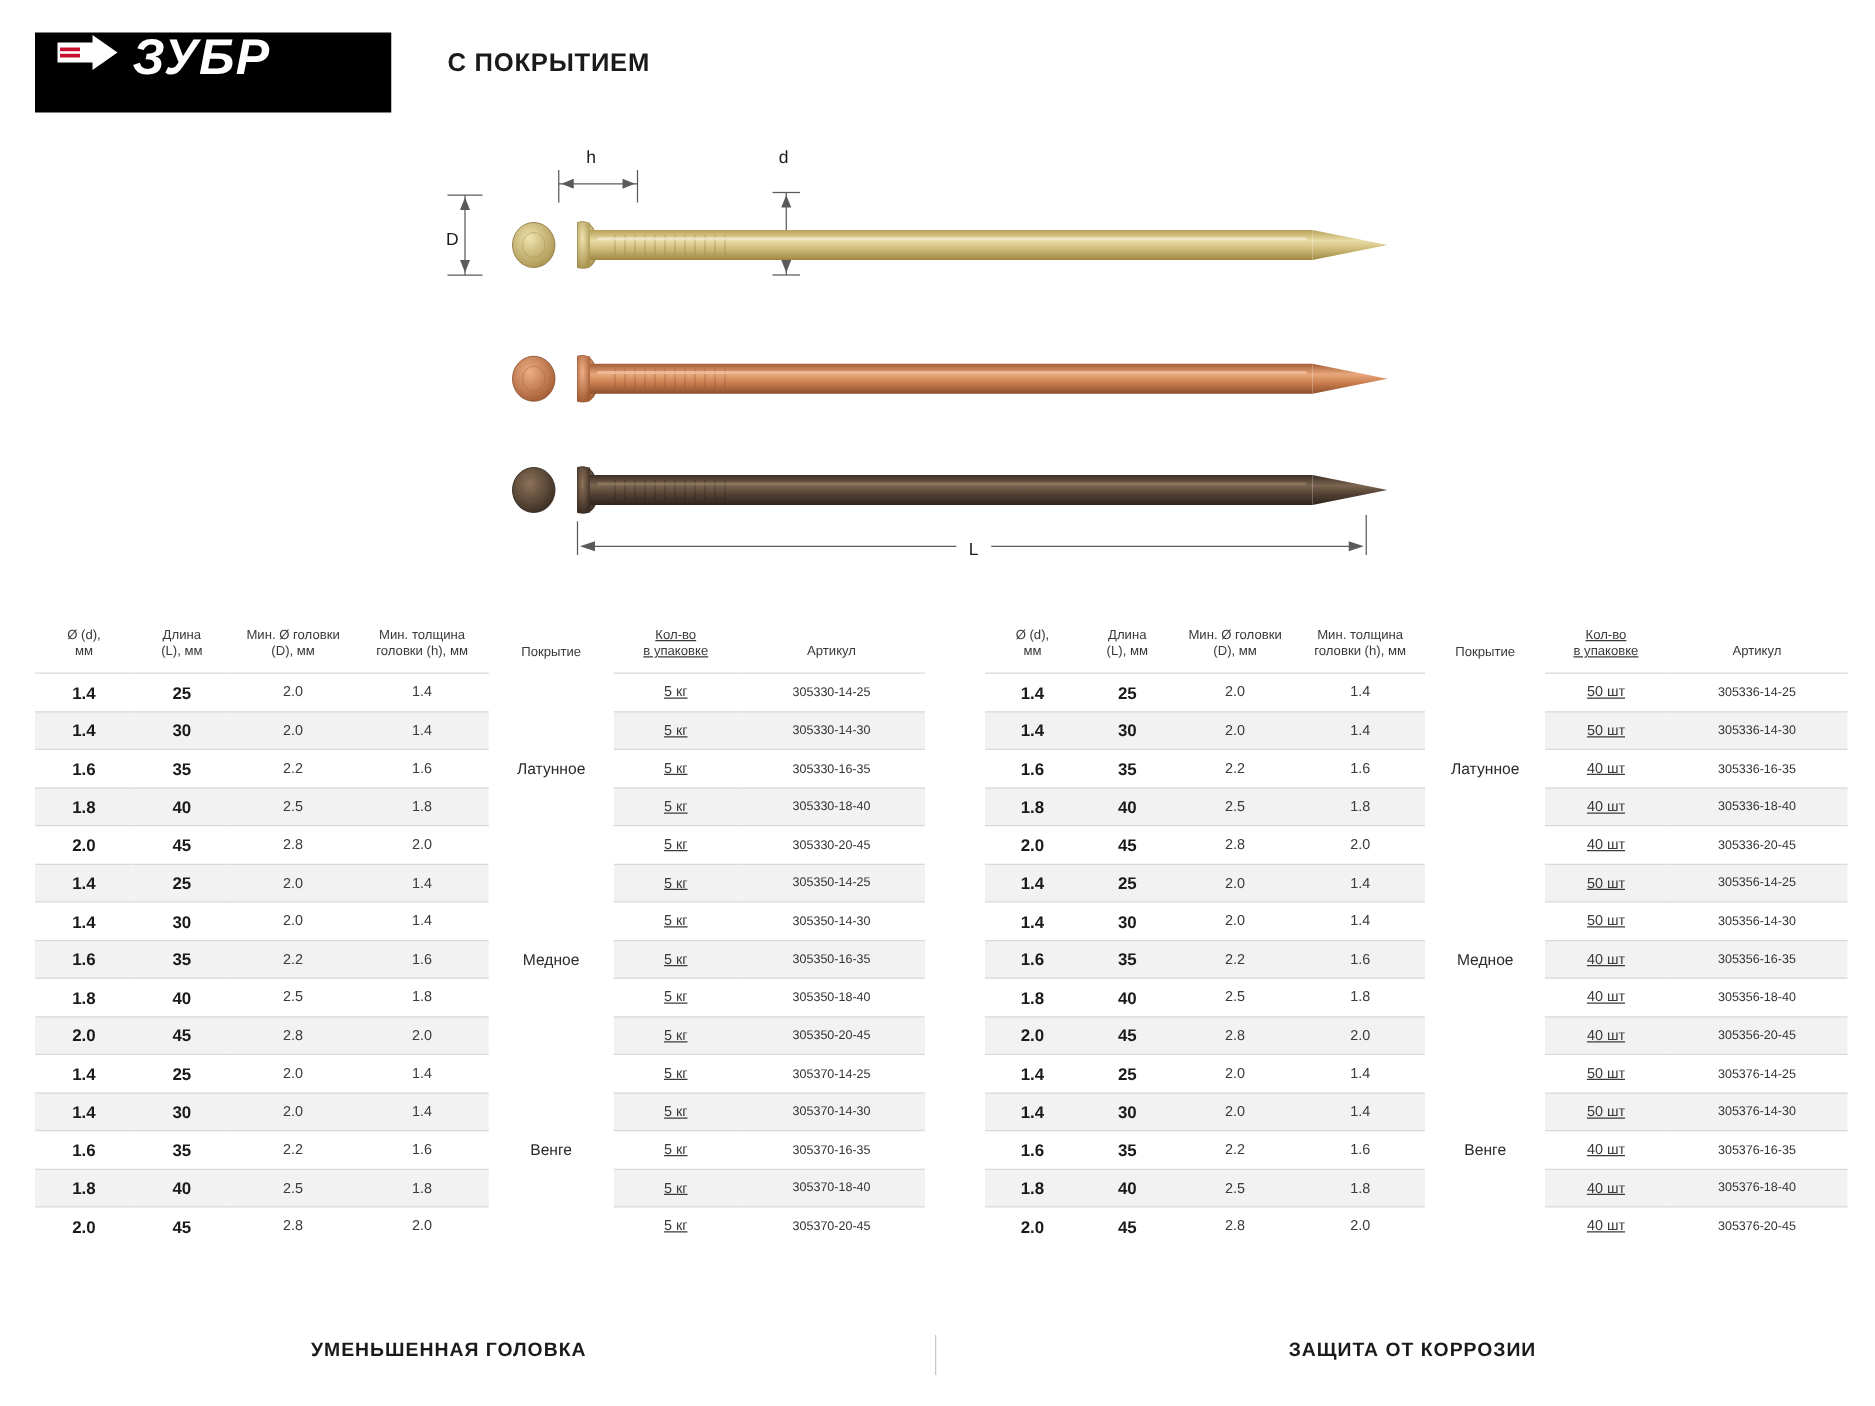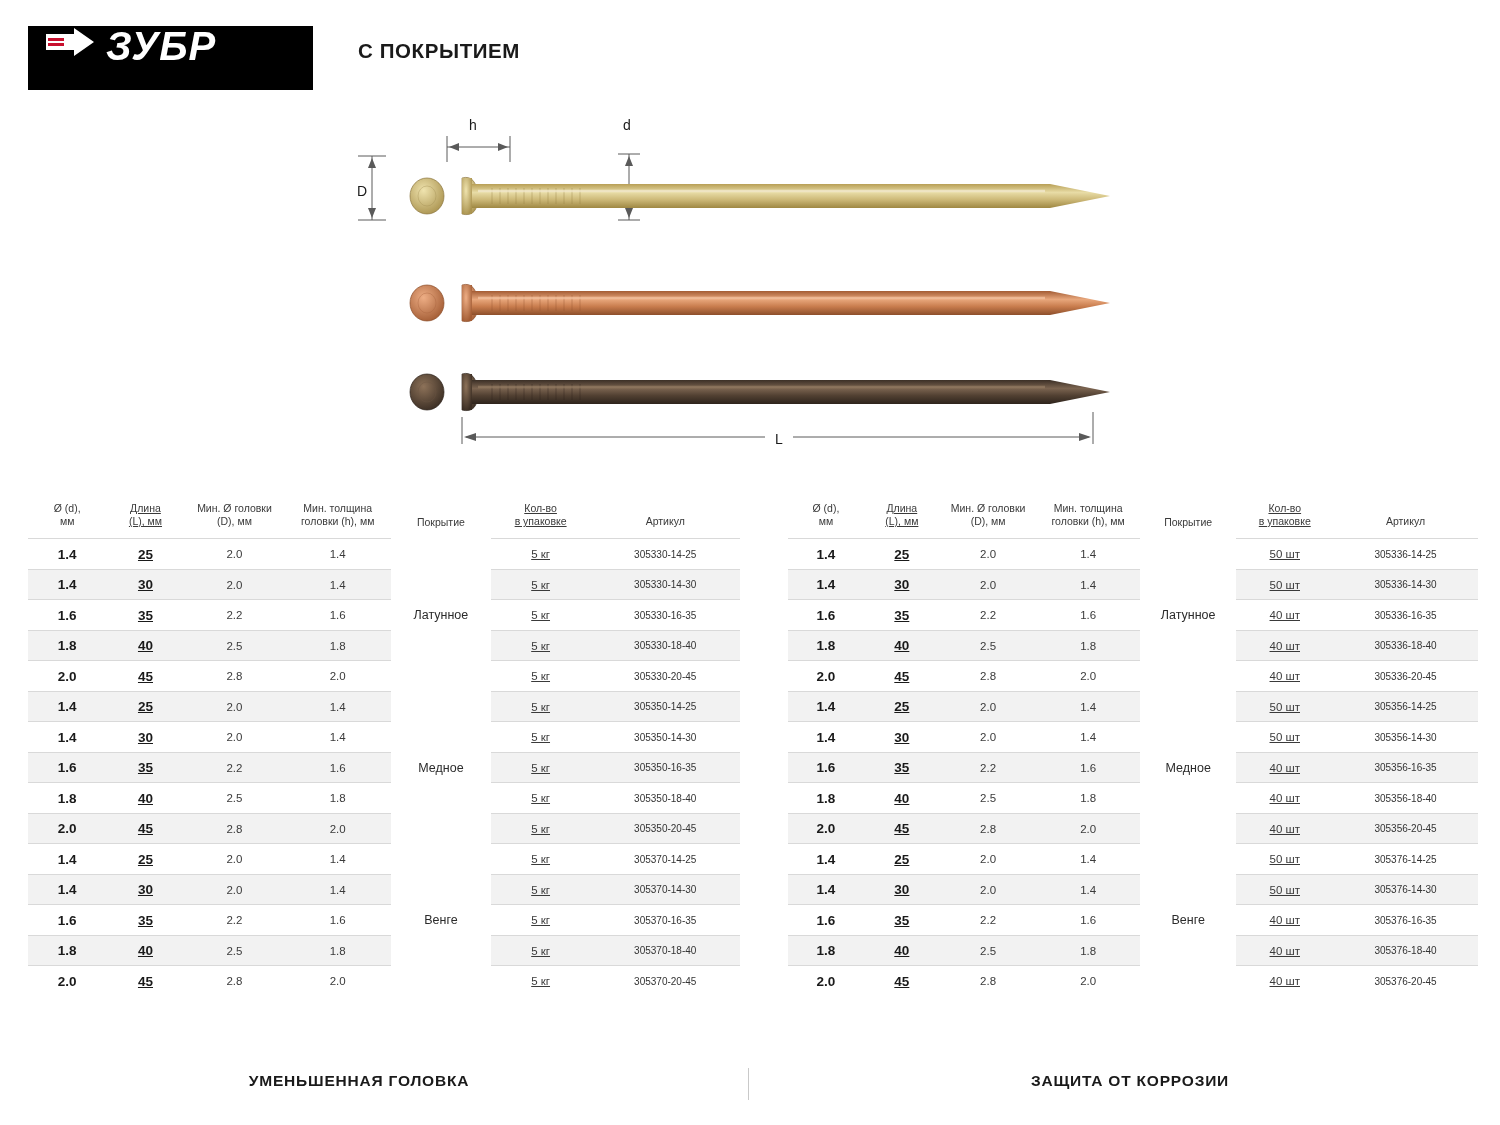--- a/index.html
+++ b/index.html
@@ -106,21 +106,21 @@
   }
   table.spec td.c-art { font-size: 10px; color: #333; }
   table.spec td.c-coat {
     font-size: 12.5px;
     color: #2b2b2b;
     border-top: none;
     background: #ffffff !important;
   }
   table.spec td.c-coat.sep { border-top: 1px solid #ffffff; }
   .c-d   { width: 11%; }
-  .c-l   { width: 11%; text-decoration: underline; }
+  .c-l   { width: 11%; }
   .c-dd  { width: 14%; }
   .c-h   { width: 15%; }
   .c-coat{ width: 14%; }
   .c-qty { width: 14%; text-decoration: underline; }
   .c-art { width: 21%; }
 
   
   .footer {
     position: absolute;
     left: 0; top: 1060px;

